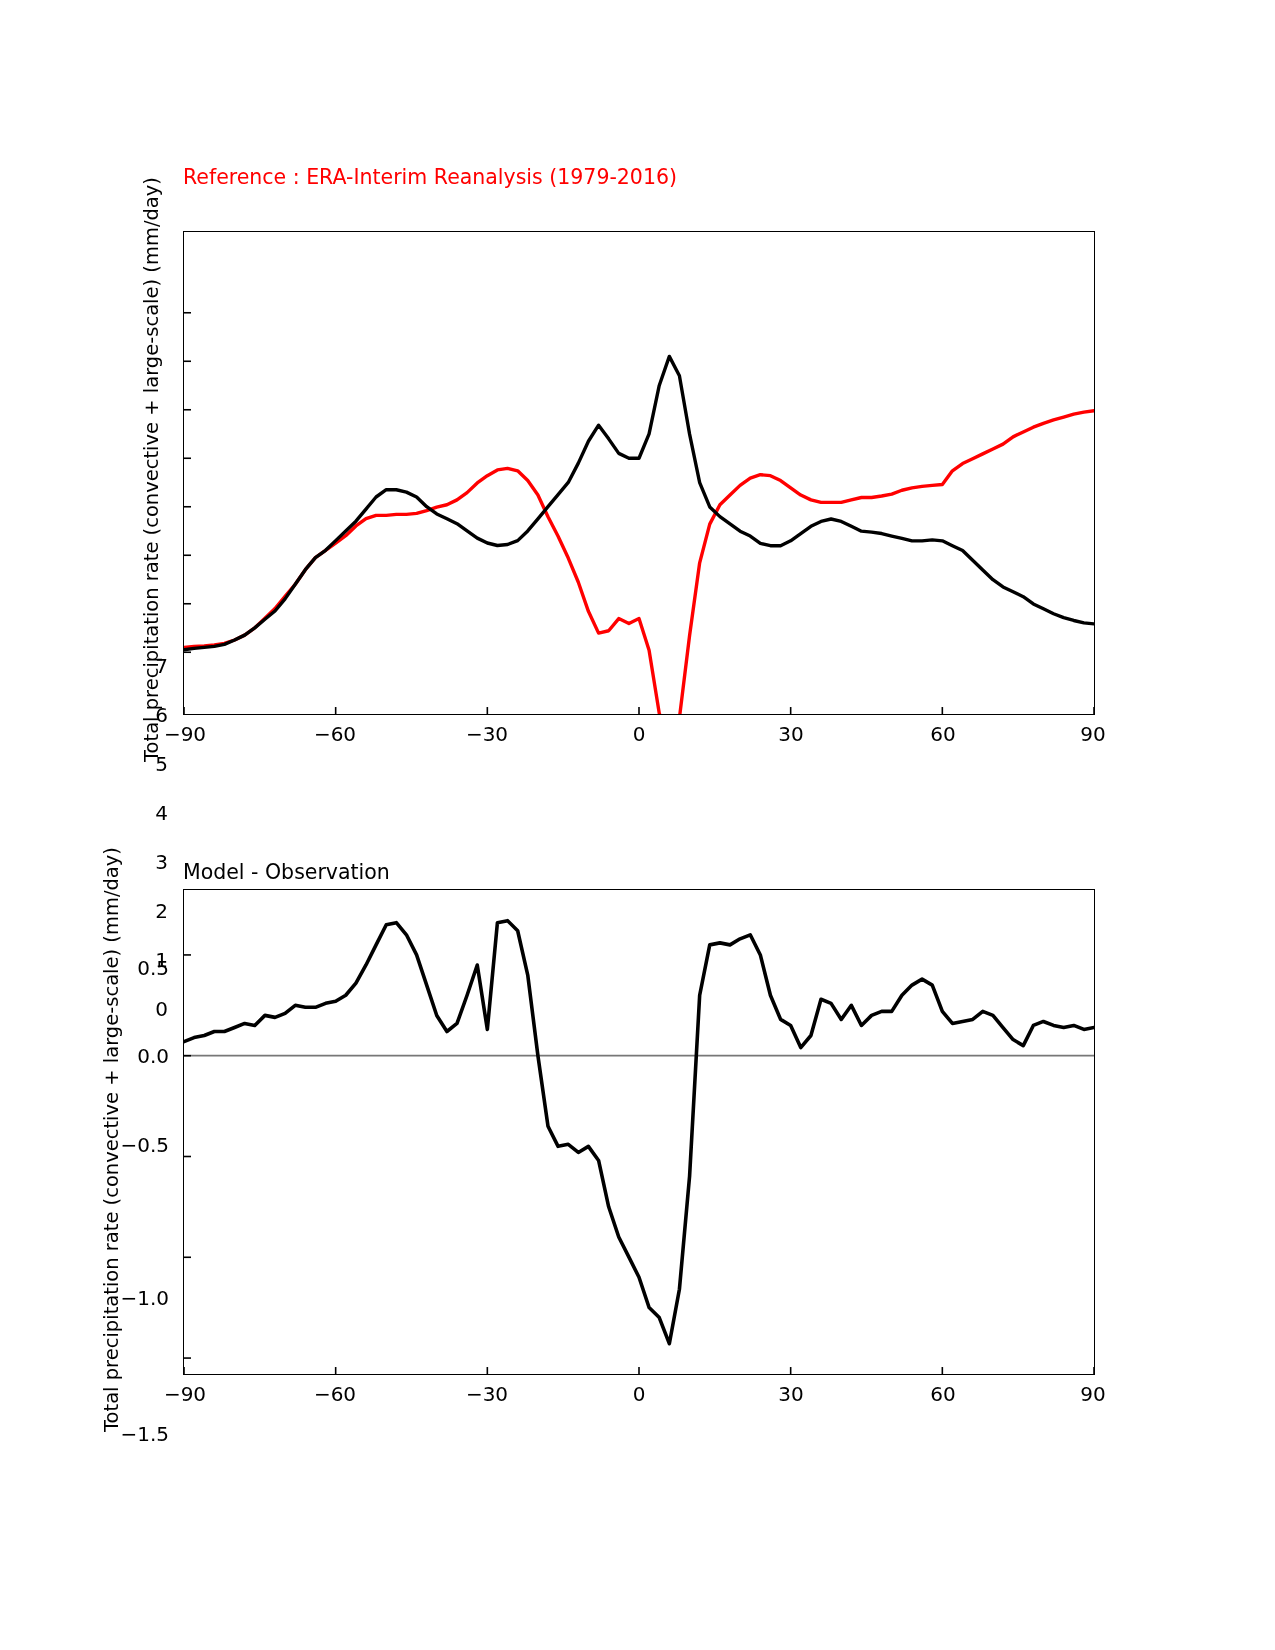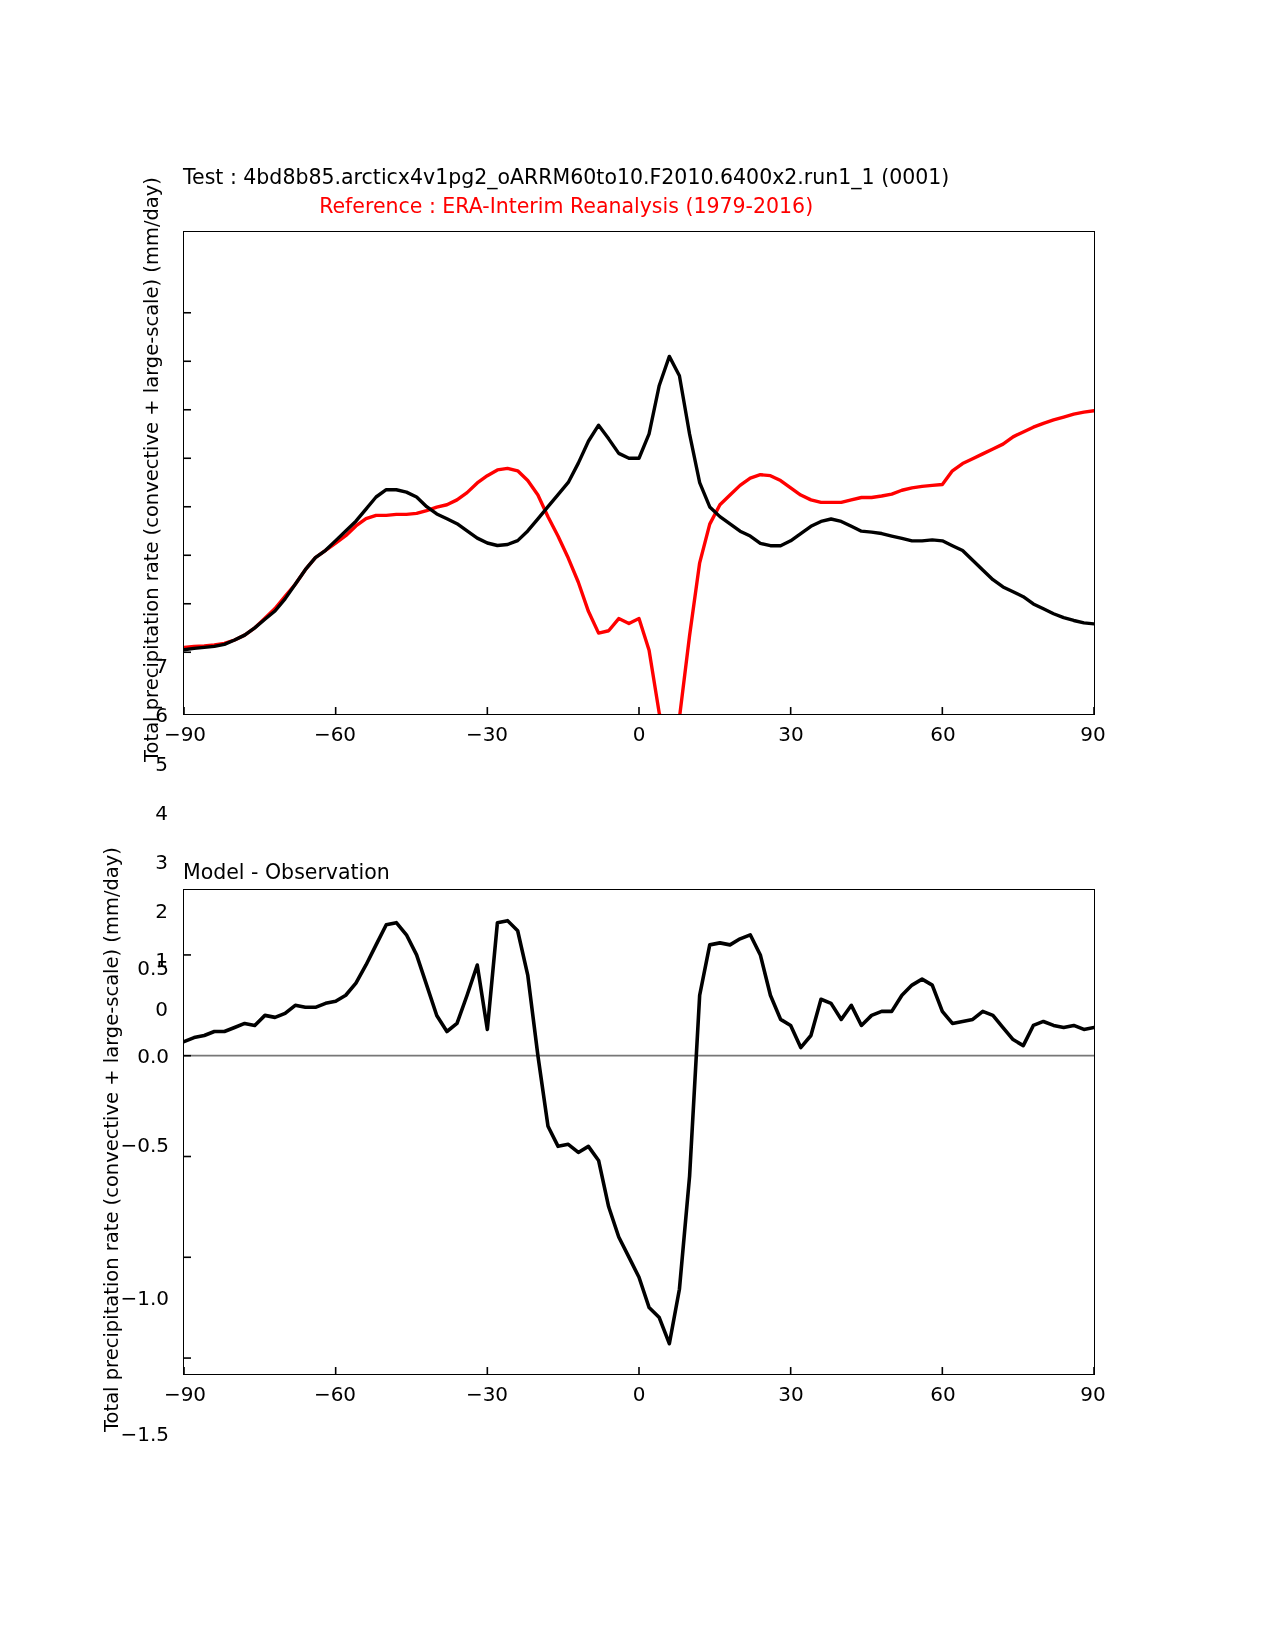--- a/index.html
+++ b/index.html
@@ -101,21 +101,20 @@
     font-size: 20.5px;
   }
 </style>
 </head>
 <body>
 
 <div class="page">
 
 
   <div class="legend-block">
-    <div class="legend-test">Test : 4bd8b85.arcticx4v1pg2_oARRM60to10.F2010.6400x2.run1_1 (0001)</div>
     <div class="legend-ref">Reference : ERA-Interim Reanalysis (1979-2016)</div>
   </div>
 
   <div class="ylabel" id="ylabel-top">Total precipitation rate (convective + large-scale) (mm/day)</div>
 
   <div class="panel" id="panel-top">
     <svg class="plot-svg" viewBox="0 0 912 484" preserveAspectRatio="none">
 
       <g stroke="#000" stroke-width="1.6">
         <line x1="0" y1="422.0" x2="7" y2="422.0"></line>

